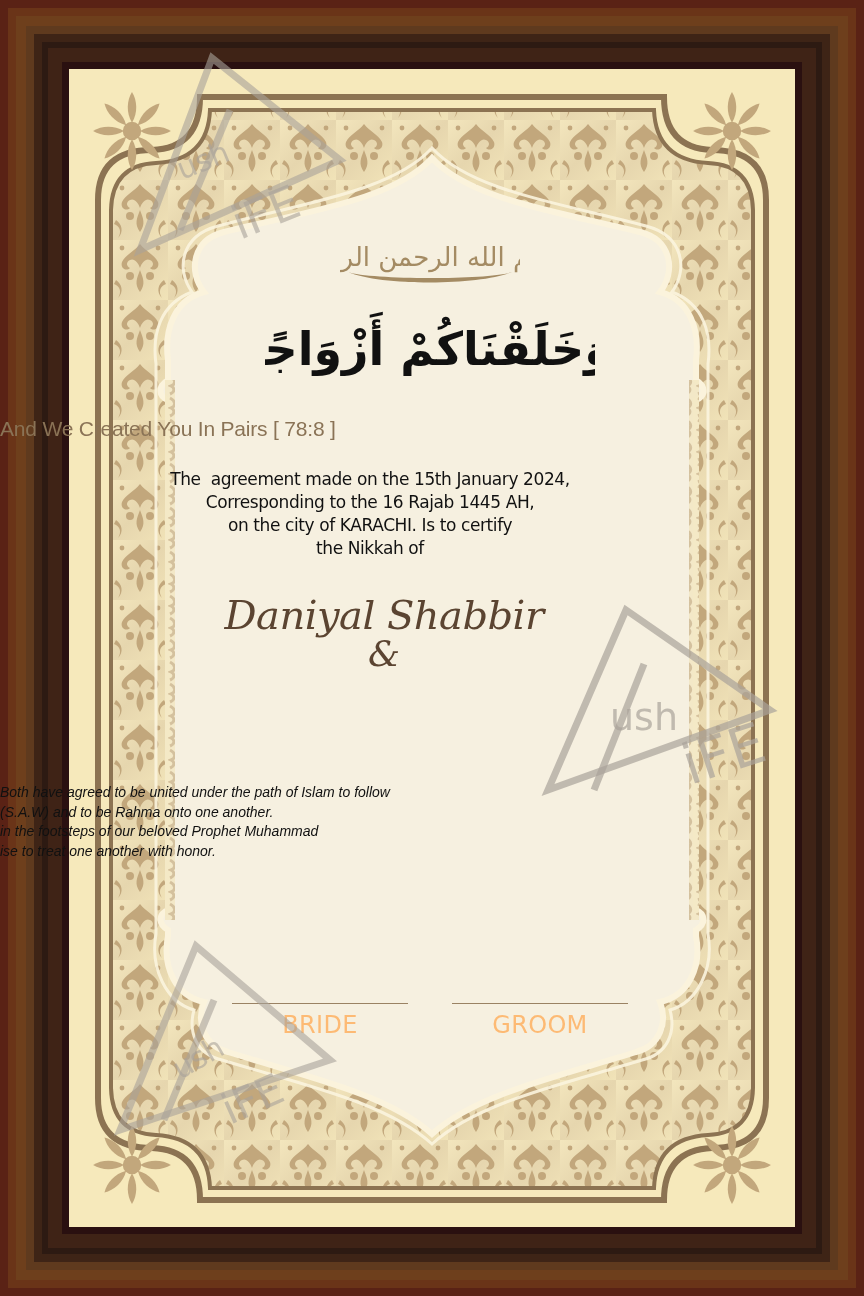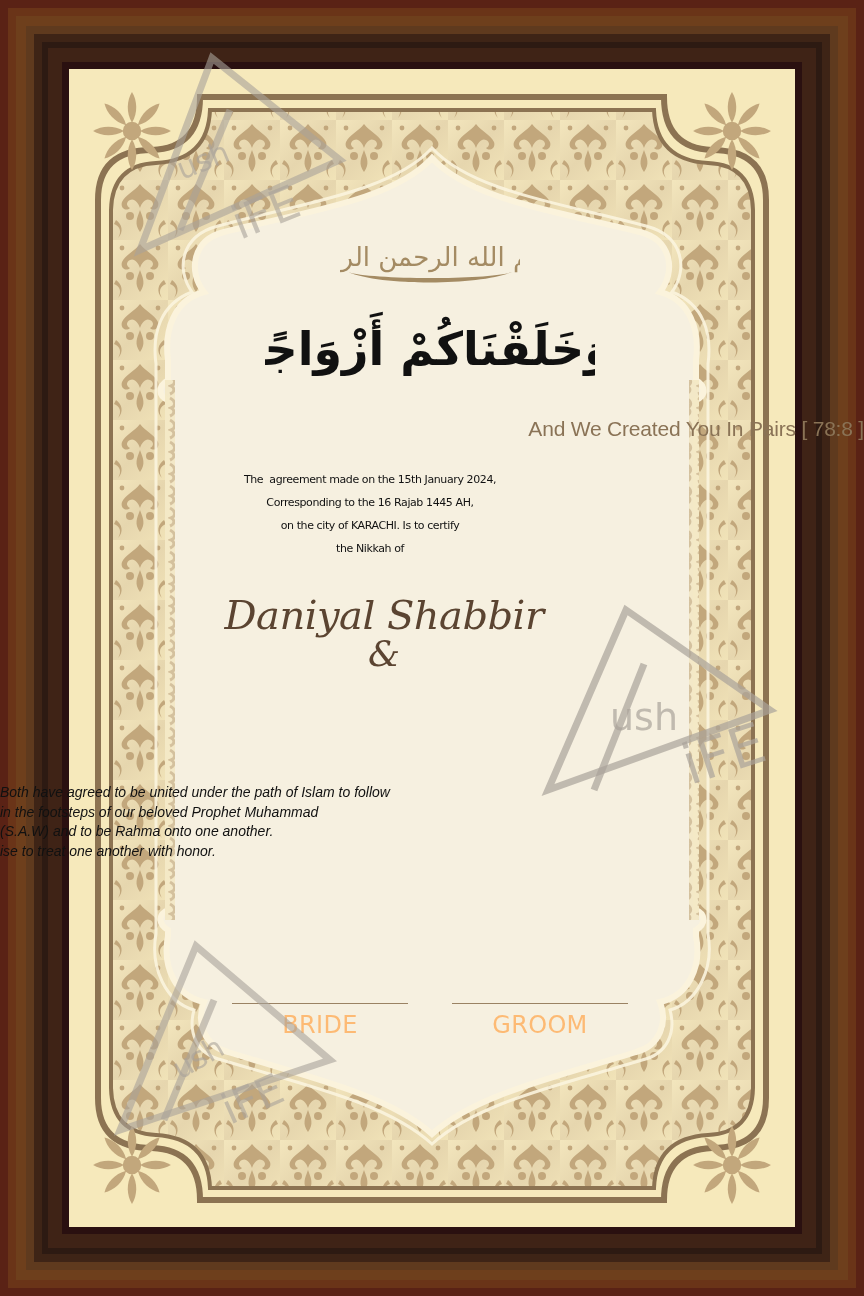--- a/index.html
+++ b/index.html
@@ -21,22 +21,22 @@
 
   .corner-flower { position:absolute; width:82px; height:82px; }
   .corner-flower svg { width:100%; height:100%; display:block; }
 
   .cert { position:absolute; left:0; top:0; width:864px; height:1296px; }
   .cert svg.border { position:absolute; left:0; top:0; }
 
   .content { position:absolute; left:0; top:0; width:864px; height:1296px; }
   .bismillah { position:absolute; left:340px; top:228px; width:180px; height:58px; }
   .ayah { position:absolute; left:265px; top:305px; width:330px; height:82px; }
-  .translation { position:absolute; left:0; width:864px; top:417px; text-align:right; font-family:"Liberation Sans", sans-serif; font-size:21px; color:#8a7356; letter-spacing:-0.2px; }
-  .agreement { position:absolute; left:0; width:740px; top:468px; text-align:center; font-family:"DejaVu Sans", sans-serif; font-size:11px; line-height:23px; color:#111; letter-spacing:-0.4px; }
+  .translation { position:absolute; left:0; width:864px; top:417px; text-align:left; font-family:"Liberation Sans", sans-serif; font-size:21px; color:#8a7356; letter-spacing:-0.2px; }
+  .agreement { position:absolute; left:0; width:740px; top:468px; text-align:center; font-family:"DejaVu Sans", sans-serif; font-size:17px; line-height:23px; color:#111; letter-spacing:-0.4px; }
   .agreement div { white-space:pre; }
   .names { position:absolute; left:0; width:768px; top:592px; text-align:center; font-family:"DejaVu Serif", serif; font-style:italic; color:#5b4431; }
   .names .n { font-size:40px; line-height:46px; letter-spacing:-0.5px; }
   .names .amp { font-size:36px; line-height:32px; }
   .vow { position:absolute; left:0; width:864px; top:783px; text-align:left; font-family:"Liberation Sans", sans-serif; font-style:italic; font-size:14px; line-height:19.5px; color:#111; }
   .sig { position:absolute; top:1003px; width:176px; text-align:center; }
   .sig .line { height:1px; background:#9a8263; }
   .sig .lbl { font-family:"DejaVu Sans", sans-serif; font-size:24px; color:#fdba74; margin-top:7px; letter-spacing:0.3px; }
   .sig.bride { left:232px; }
   .sig.groom { left:452px; }
@@ -239,22 +239,22 @@
     <div>the Nikkah of</div>
   </div>
 
   <div class="names">
     <div class="n">Daniyal Shabbir</div>
     <div class="amp">&amp;</div>
   </div>
 
   <div class="vow">
     <div>Both have agreed to be united under the path of Islam to follow</div>
+    <div>(S.A.W) and to be Rahma onto one another.</div>
     <div>in the footsteps of our beloved Prophet Muhammad</div>
-    <div>(S.A.W) and to be Rahma onto one another.</div>
     <div>ise to treat one another with honor.</div>
   </div>
 
   <div class="sig bride">
     <div class="line"></div>
     <div class="lbl">BRIDE</div>
   </div>
   <div class="sig groom">
     <div class="line"></div>
     <div class="lbl">GROOM</div>

